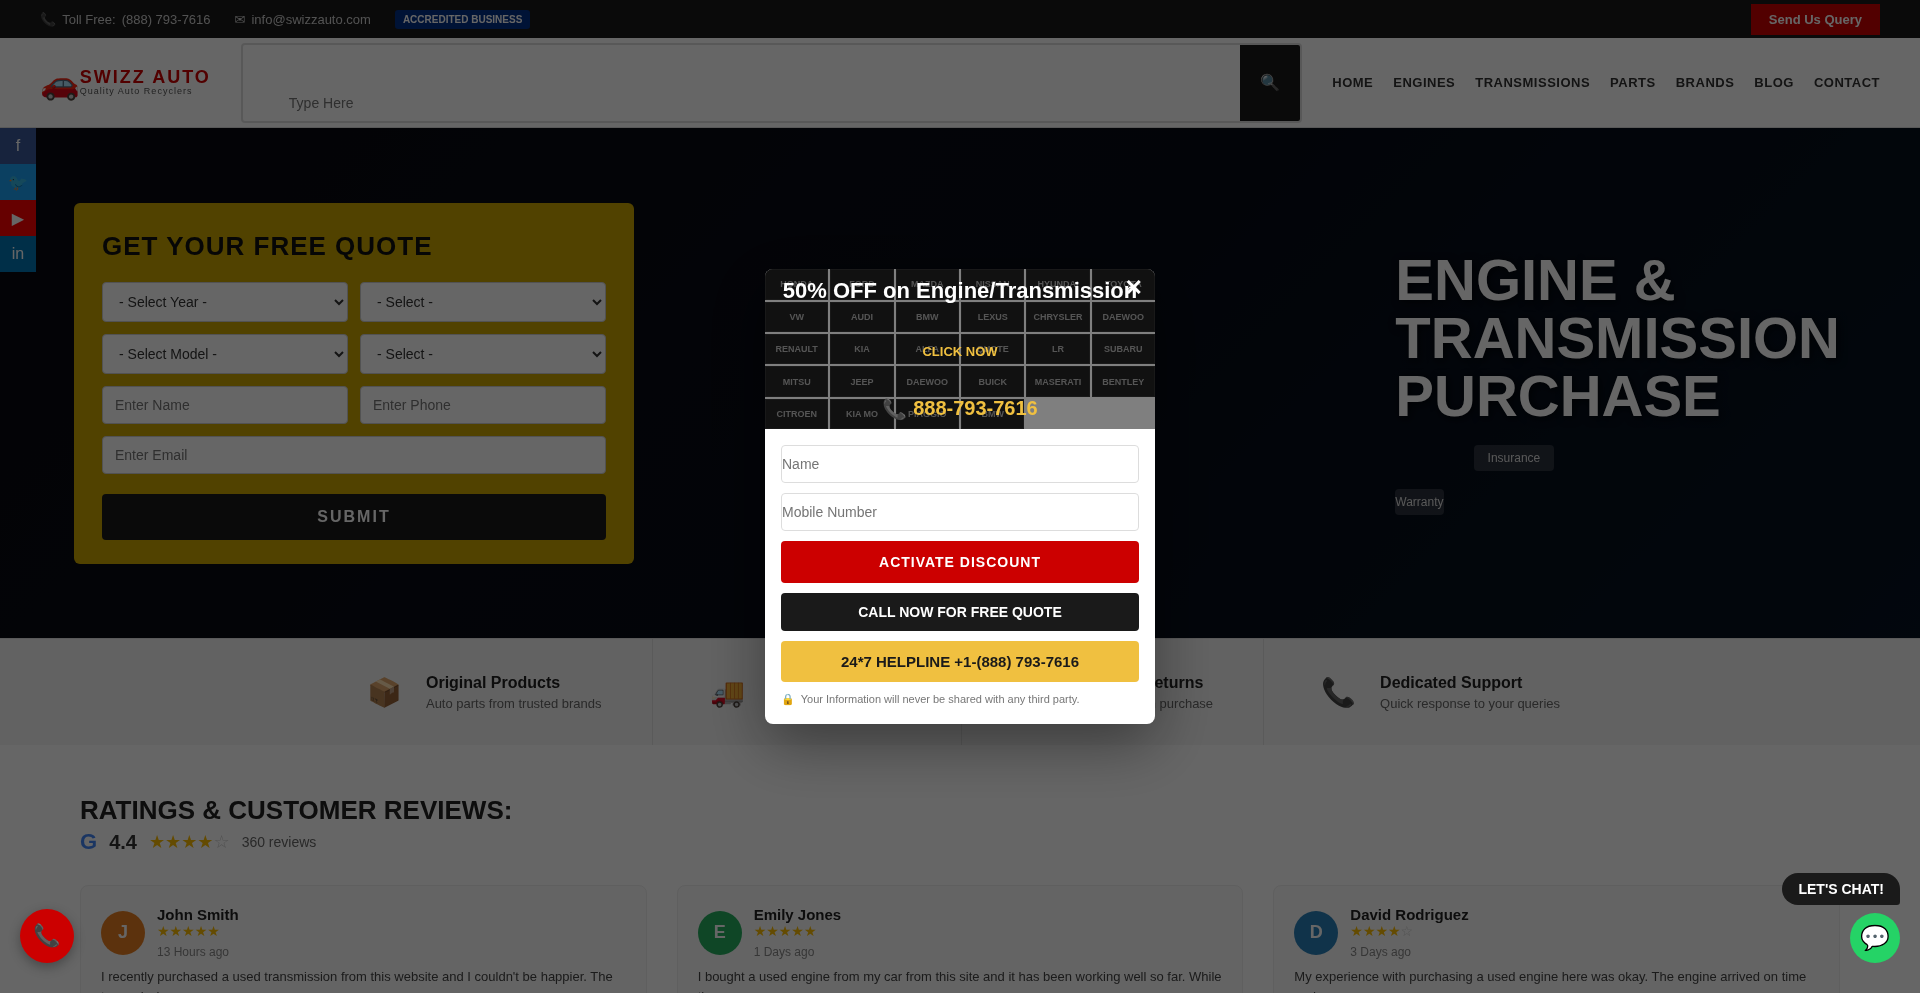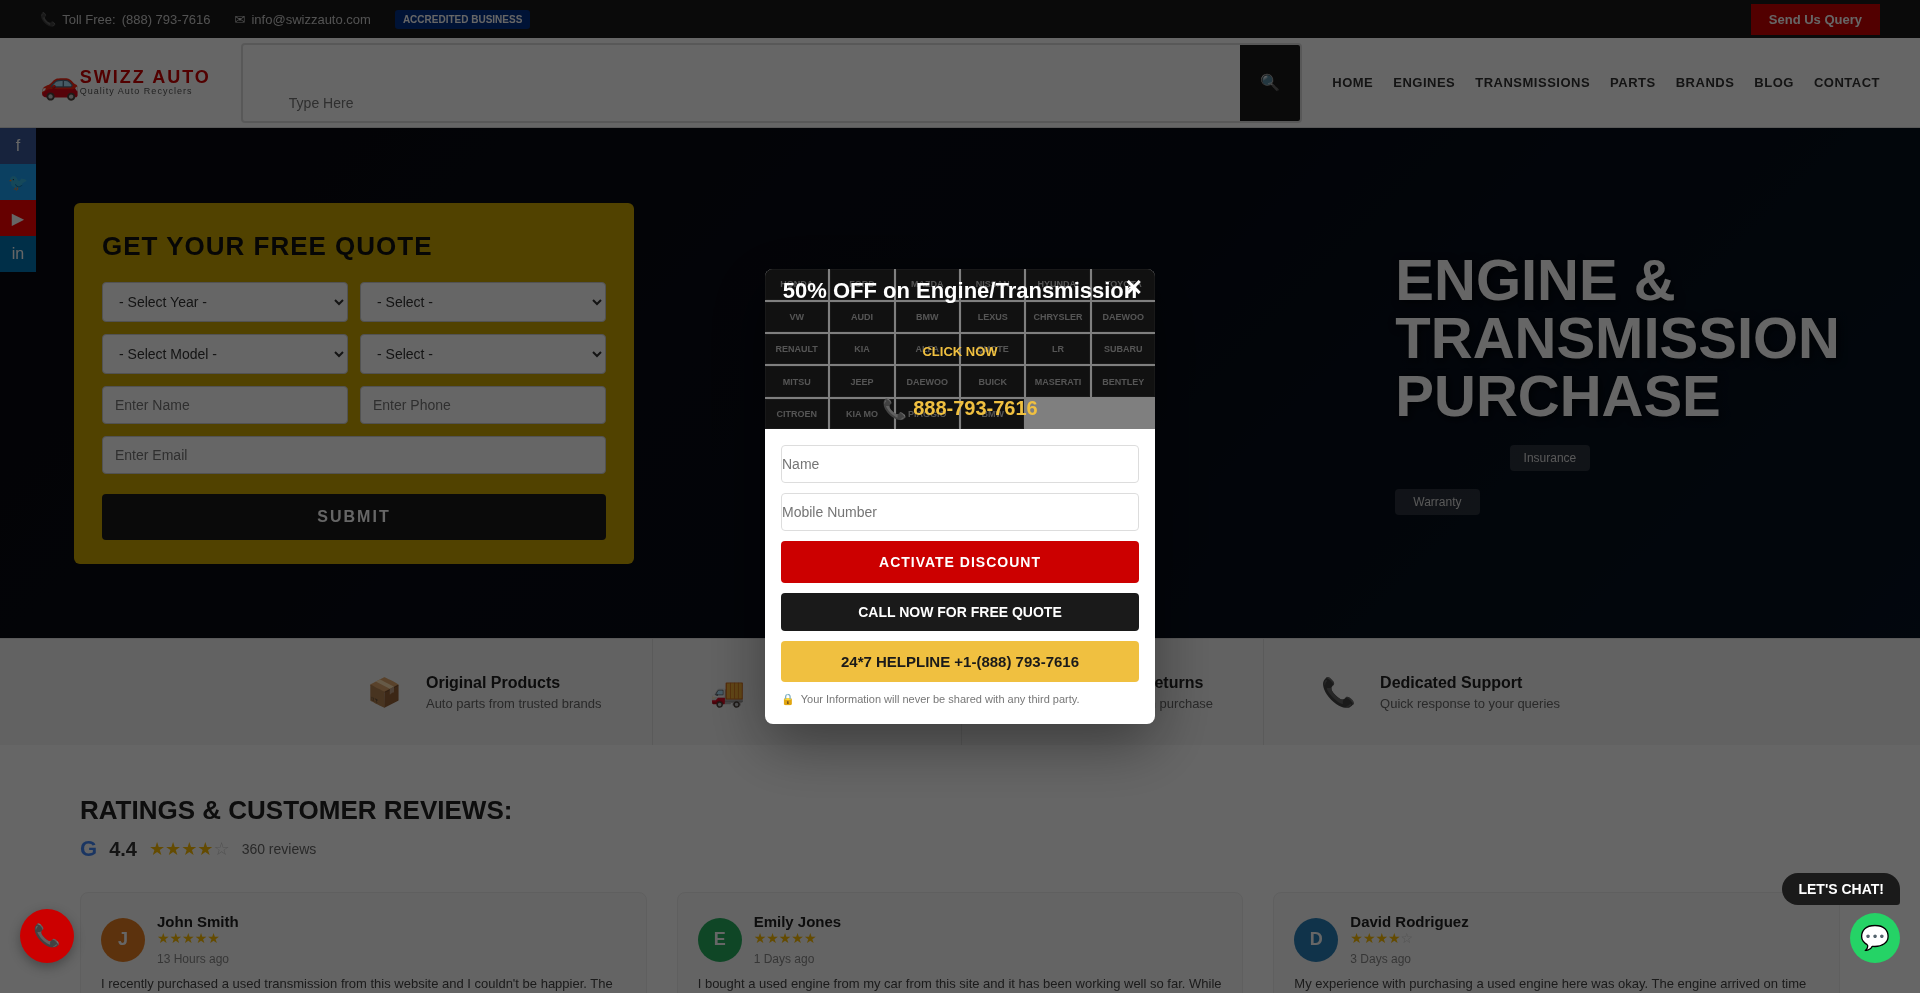--- a/index.html
+++ b/index.html
@@ -207,21 +207,21 @@
 
     
     .reviews-section {
       background: #fff;
       padding: 50px 80px 40px;
     }
     .reviews-title {
       font-size: 26px;
       font-weight: 900;
       color: #222;
-      margin-bottom: 10px;
+      margin-bottom: 3px;
     }
     .google-rating {
       display: flex;
       align-items: center;
       gap: 12px;
       margin-bottom: 30px;
     }
     .google-g {
       font-size: 22px;
       font-weight: 900;
@@ -544,21 +544,21 @@
     </div>
 
     <div style="position:absolute;right:80px;top:50%;transform:translateY(-50%);color:#fff;z-index:2;">
       <div style="font-size:58px;font-weight:900;line-height:1.0;text-shadow:2px 2px 8px rgba(0,0,0,0.7);">
         <div>ENGINE &amp;</div>
         <div>TRANSMISSION</div>
         <div>PURCHASE</div>
       </div>
       <div style="margin-top:20px;display:flex;gap:30px;">
         <div style="text-align:center;">
-          <div style="font-size:12px;color:#ddd;background:rgba(255,255,255,0.15);padding:6px 18px;border-radius:4px;margin-top:44px;">Warranty</div>
+          <div style="font-size:12px;color:#ddd;background:rgba(255,255,255,0.15);padding:6px 0;border-radius:4px;margin-top:44px;">Warranty</div>
         </div>
         <div style="text-align:center;">
           <div style="font-size:12px;color:#ddd;background:rgba(255,255,255,0.15);padding:6px 14px;border-radius:4px;">Insurance</div>
         </div>
       </div>
     </div>
   </div>
 </div>
 
 <div class="features-bar">

